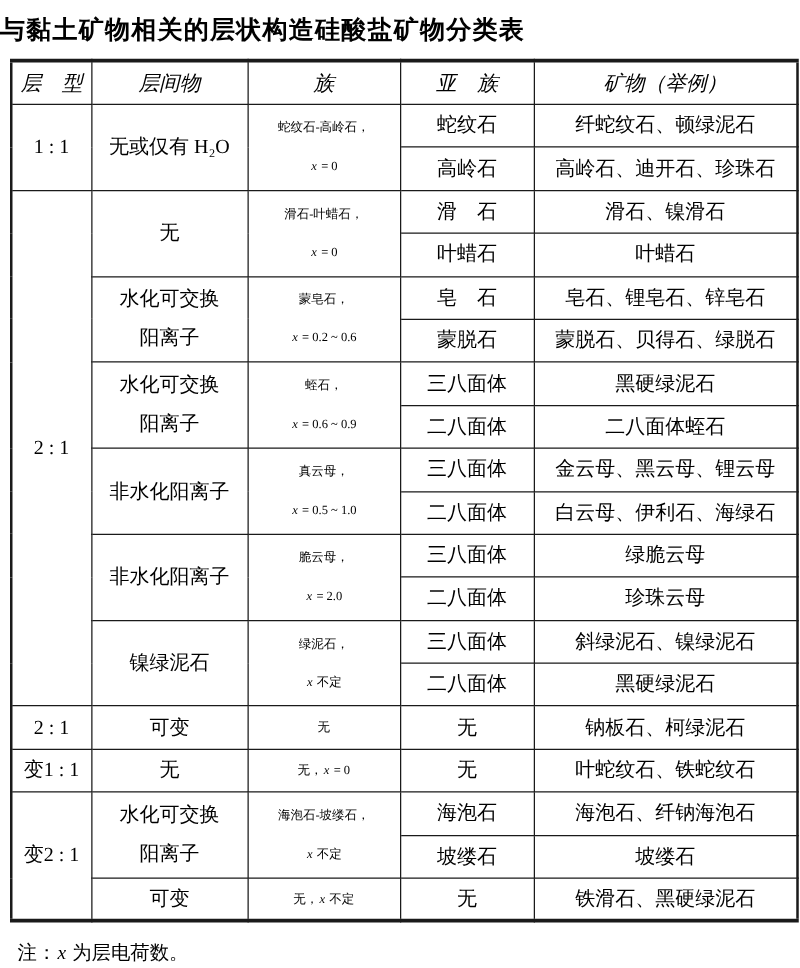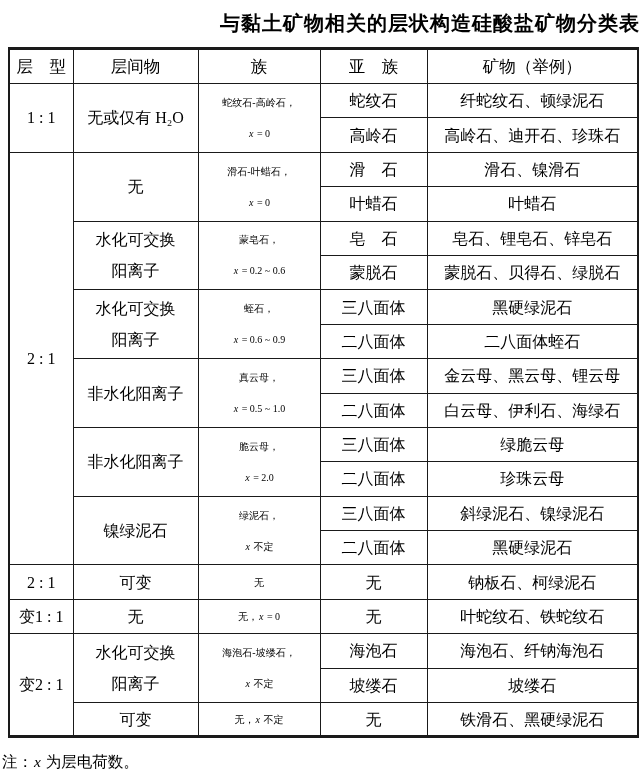--- a/index.html
+++ b/index.html
@@ -12,21 +12,21 @@
     width: 640px;
     background: var(--background);
     color: var(--text);
   }
   body {
     height: 774px;
     overflow: hidden;
     font-family: "Liberation Serif", "DejaVu Serif", serif;
   }
   .page-title {
-    text-align: right;
+    text-align: left;
     font-family: "Liberation Sans", "DejaVu Sans", sans-serif;
     font-weight: bold;
     font-size: 20px;
     letter-spacing: 1px;
     padding-top: 10px;
     margin-bottom: 10px;
   }
   table.grid {
     table-layout: fixed;
     border-collapse: collapse;
@@ -50,29 +50,30 @@
     line-height: 31px;
     padding: 0 1px;
     overflow: hidden;
     white-space: nowrap;
   }
   table.grid thead tr { height: 35px; }
   table.grid tbody tr { height: 34.4px; }
   table.grid th {
     font-weight: normal;
     font-size: 16.5px;
+    font-style: italic;
   }
   table.grid td.c2 { font-size: 10px; }
   i.vx {
     font-family: "Liberation Serif", "DejaVu Serif", serif;
     font-style: italic;
     padding: 0 1px;
   }
   .footnote {
-    margin: 14px 0 0 2px;
+    margin: 14px 0 0 14px;
     font-size: 15.5px;
   }
 </style>
 </head>
 <body>
 
 <div class="page-title">与黏土矿物相关的层状构造硅酸盐矿物分类表</div>
 
 <table class="grid">
   <colgroup>

